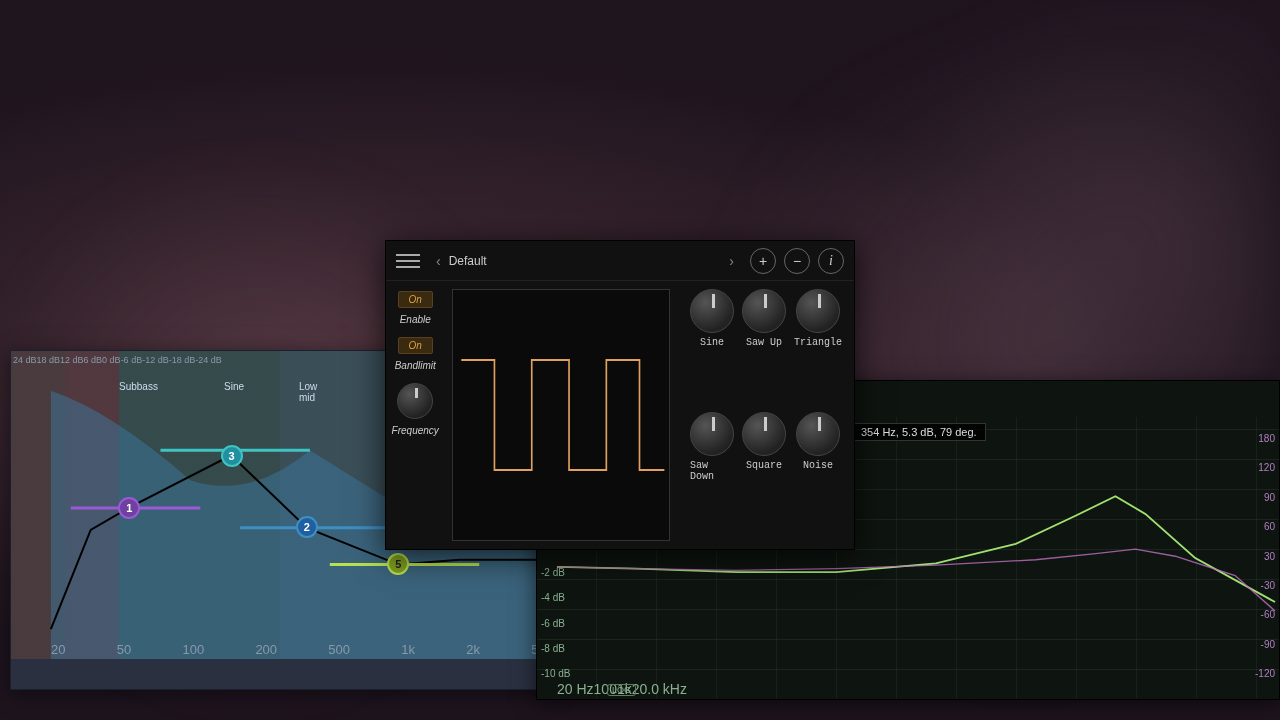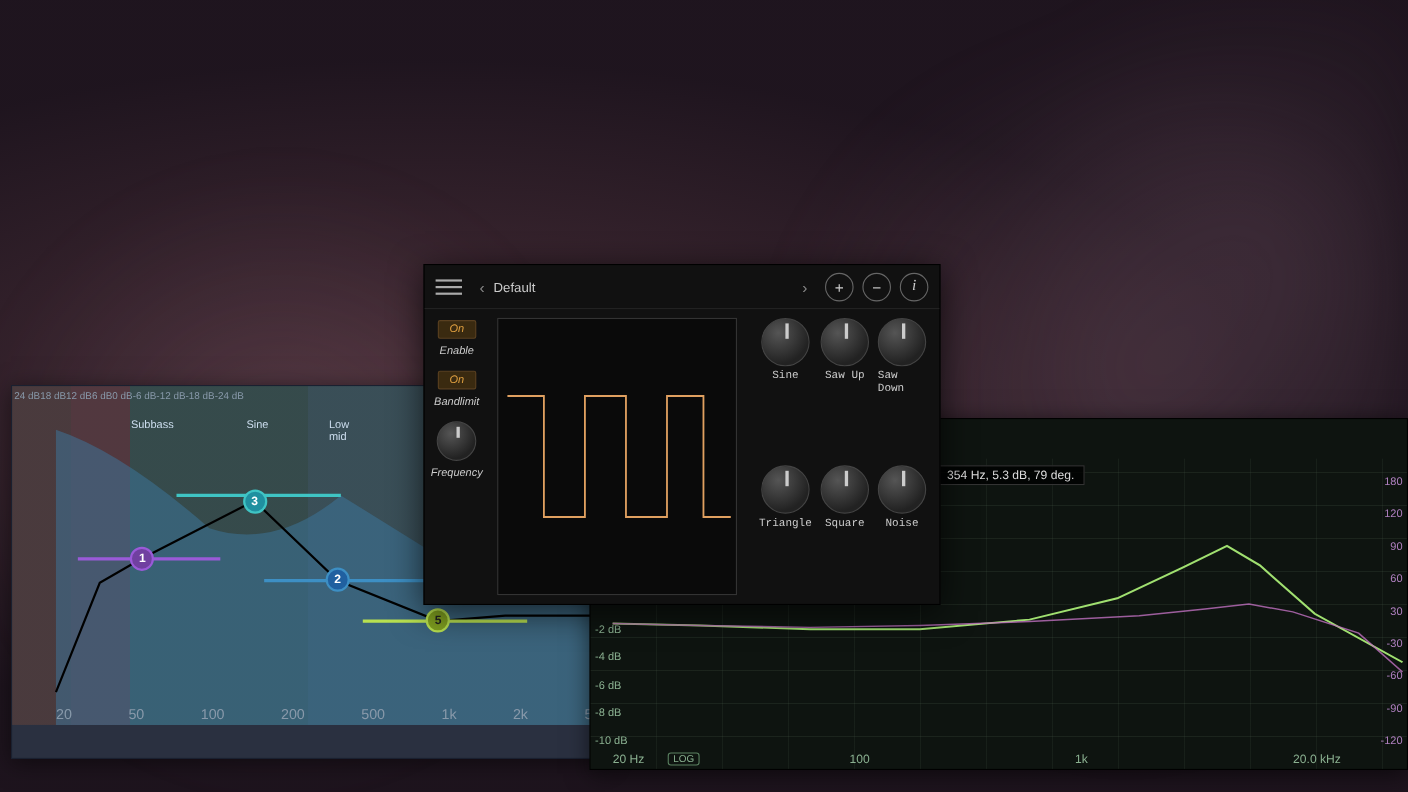--- a/index.html
+++ b/index.html
@@ -185,22 +185,22 @@
     display: flex; flex-direction: column; justify-content: space-between;
     font-size: 10px; color: #8ab090;
   }
   .spec-yaxis-right {
     position: absolute; right: 4px; top: 16px; bottom: 20px;
     display: flex; flex-direction: column; justify-content: space-between;
     font-size: 10px; color: #b080c0; text-align: right;
   }
   .spec-xaxis {
     position: absolute; bottom: 2px; left: 20px; right: 60px;
-    display: flex; justify-content: space-between;
-    font-size: 11px; color: #8ab090; gap: 48px;
+    display: flex; justify-content: flex-start;
+    font-size: 14px; color: #8ab090;
   }
   .spec-tooltip {
     position: absolute; left: 315px; top: 6px;
     background: rgba(0,0,0,0.8); color: #ddd;
     font-size: 11px; padding: 2px 8px;
     border: 1px solid #333;
   }
   .spec-log {
     position: absolute; bottom: 3px; left: 70px;
     font-size: 9px;
@@ -329,25 +329,25 @@
       <div class="osc-knob-group">
         <div class="knob" style="--rot:-60deg"></div>
         <div class="knob-label">Sine</div>
       </div>
       <div class="osc-knob-group">
         <div class="knob"></div>
         <div class="knob-label">Saw Up</div>
       </div>
       <div class="osc-knob-group">
         <div class="knob"></div>
+        <div class="knob-label">Triangle</div>
+      </div>
+      <div class="osc-knob-group">
+        <div class="knob"></div>
         <div class="knob-label">Saw Down</div>
-      </div>
-      <div class="osc-knob-group">
-        <div class="knob"></div>
-        <div class="knob-label">Triangle</div>
       </div>
       <div class="osc-knob-group">
         <div class="knob"></div>
         <div class="knob-label">Square</div>
       </div>
       <div class="osc-knob-group">
         <div class="knob"></div>
         <div class="knob-label">Noise</div>
       </div>
     </div>

